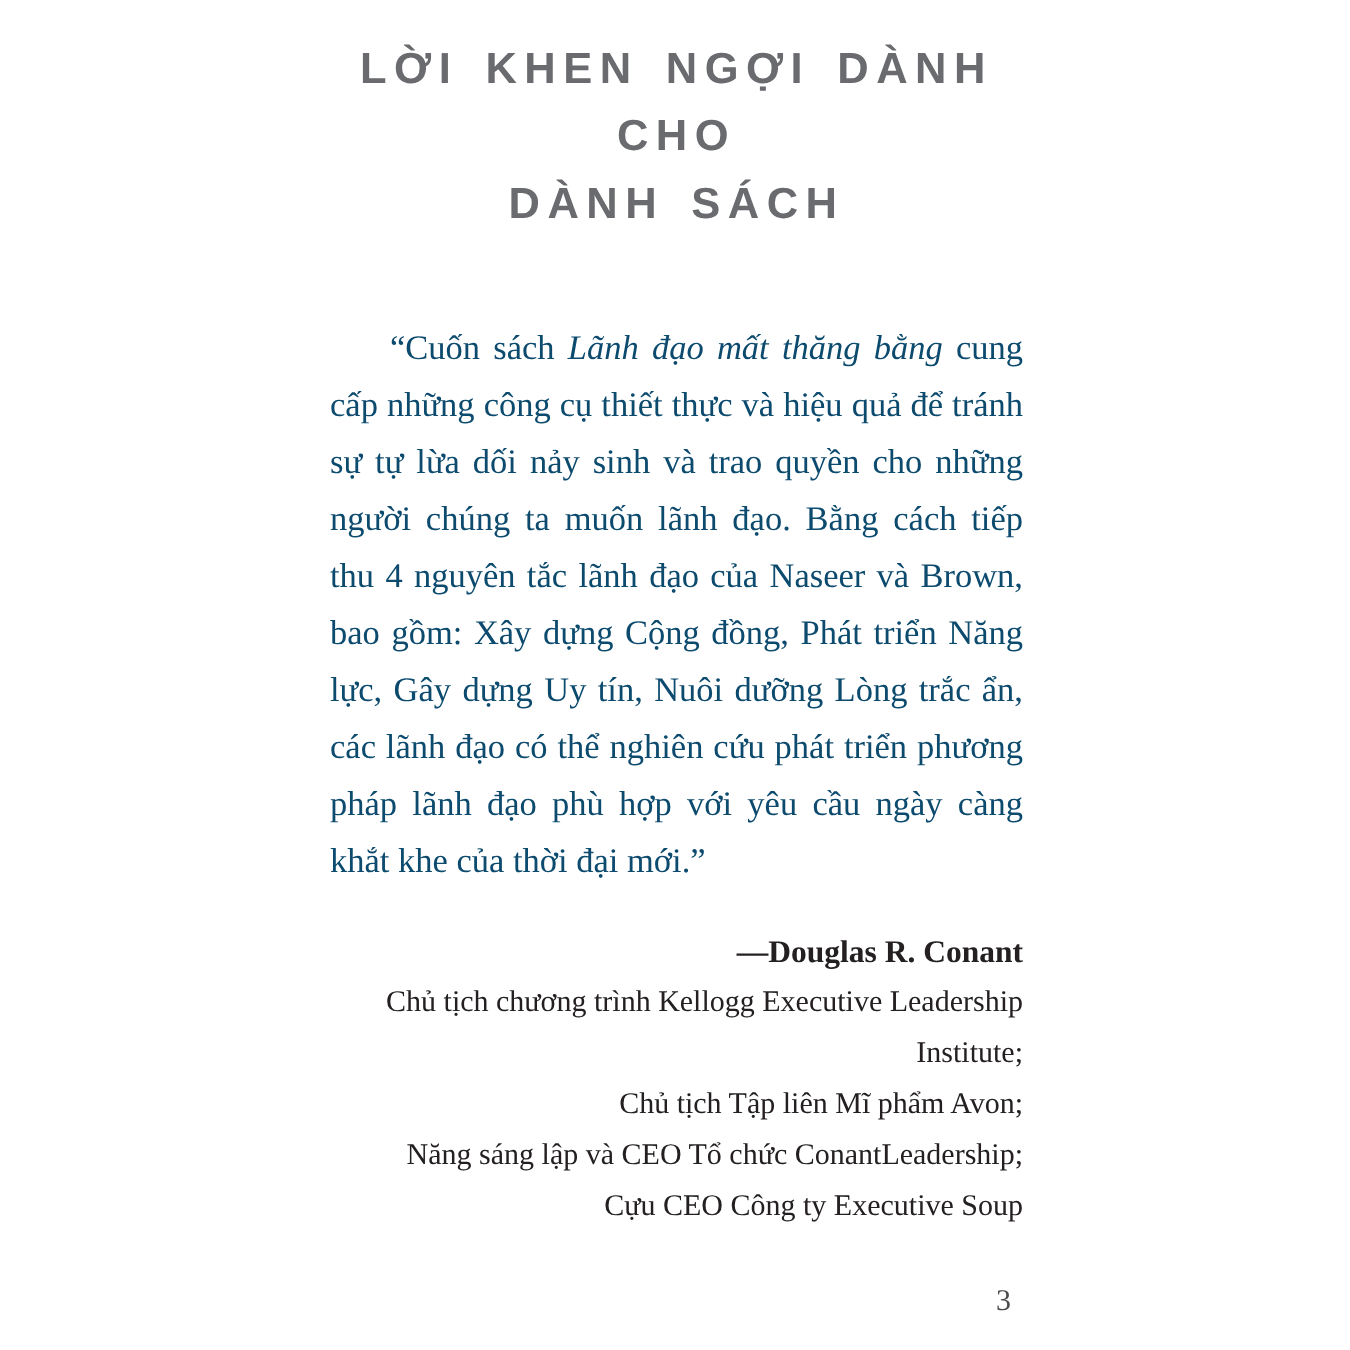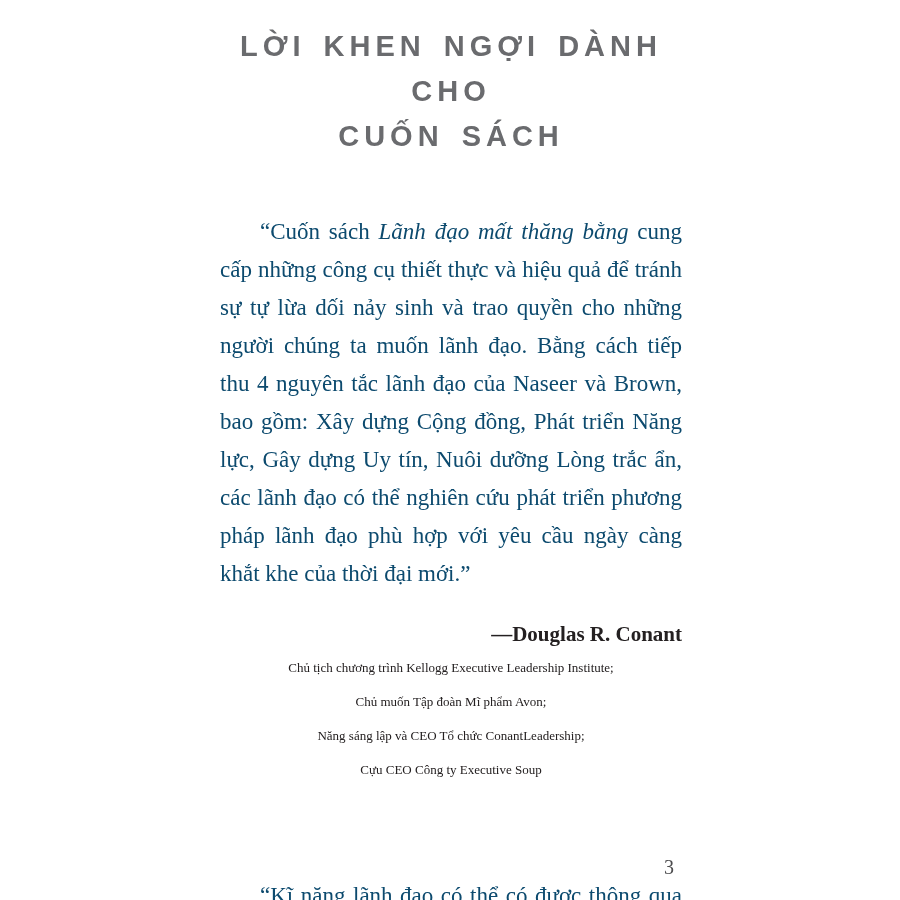--- a/index.html
+++ b/index.html
@@ -43,52 +43,51 @@
     margin-top: 24px;
     text-align: right;
     color: #242021;
   }
   .attribution .name {
     font-weight: bold;
     font-size: 21px;
     line-height: 34px;
   }
   .attribution .role {
-    font-size: 13px;
+    font-size: 20px;
     line-height: 34px;
-    text-align: center;
   }
   .quote.second { margin-top: 90px; }
   .page-number {
     position: absolute;
     left: 220px;
     top: 856px;
     width: 454px;
     text-align: right;
     font-size: 20px;
     color: #4c4c4e;
   }
 </style>
 </head>
 <body>
 
 <div class="page">
   <div class="content">
 
     <h1 class="book-title-heading">
       <div>LỜI KHEN NGỢI DÀNH CHO</div>
-      <div>CUỐN SÁCH</div>
+      <div>DÀNH SÁCH</div>
     </h1>
 
     <p class="quote"><span>“Cuốn sách </span><span class="book-ref">Lãnh đạo mất thăng bằng</span><span> cung cấp những công cụ thiết thực và hiệu quả để tránh sự tự lừa dối nảy sinh và trao quyền cho những người chúng ta muốn lãnh đạo. Bằng cách tiếp thu 4 nguyên tắc lãnh đạo của Naseer và Brown, bao gồm: Xây dựng Cộng đồng, Phát triển Năng lực, Gây dựng Uy tín, Nuôi dưỡng Lòng trắc ẩn, các lãnh đạo có thể nghiên cứu phát triển phương pháp lãnh đạo phù hợp với yêu cầu ngày càng khắt khe của thời đại mới.”</span></p>
 
     <div class="attribution">
       <div class="name">—Douglas R. Conant</div>
       <div class="role">Chủ tịch chương trình Kellogg Executive Leadership Institute;</div>
-      <div class="role">Chủ muốn Tập đoàn Mĩ phẩm Avon;</div>
+      <div class="role">Chủ tịch Tập liên Mĩ phẩm Avon;</div>
       <div class="role">Năng sáng lập và CEO Tổ chức ConantLeadership;</div>
       <div class="role">Cựu CEO Công ty Executive Soup</div>
     </div>
 
     <p class="quote second"><span>“Kĩ năng lãnh đạo có thể có được thông qua việc học tập nhưng cần được mài dũa liên tục, nó yêu cầu sự</span></p>
 
   </div>
 
   <div class="page-number">3</div>
 </div>

